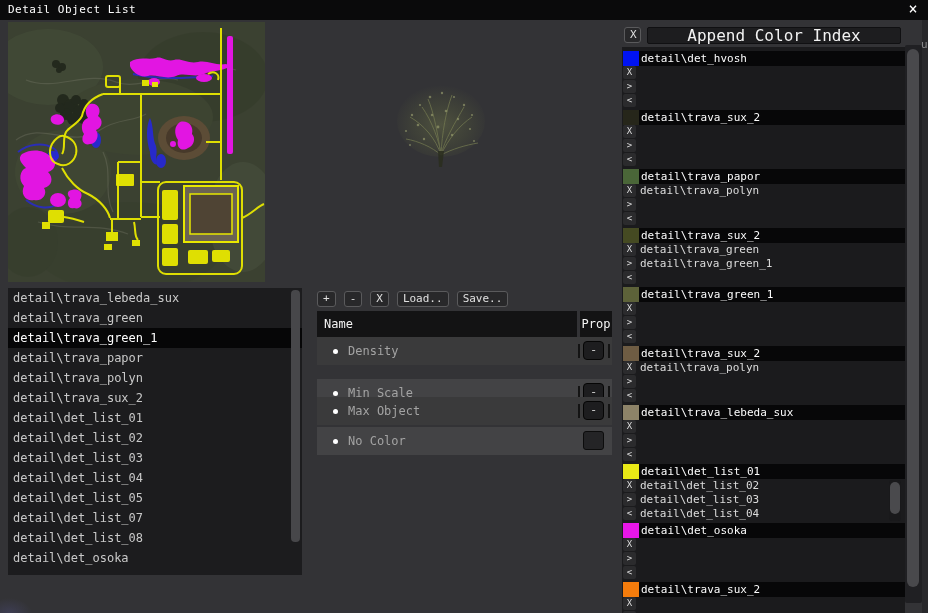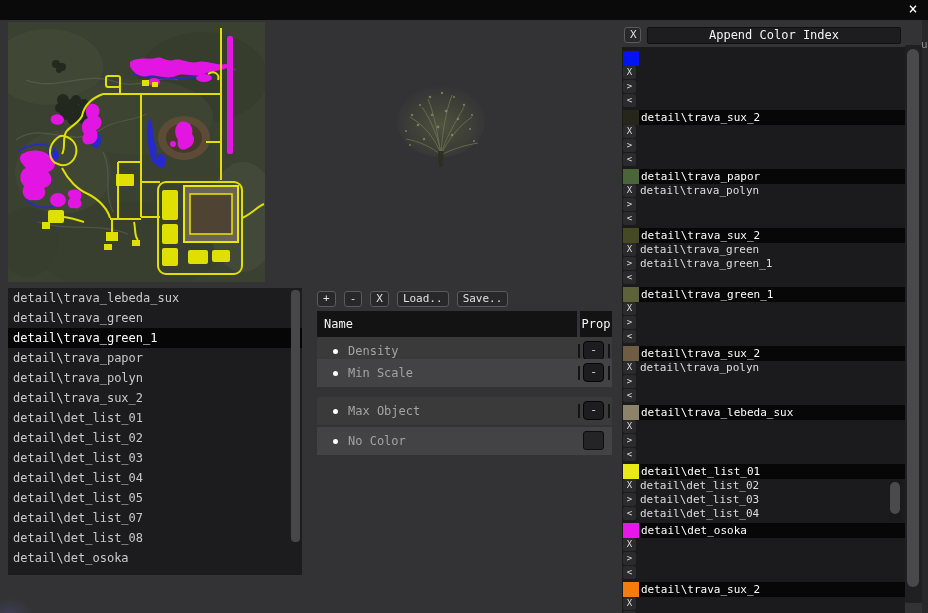--- a/index.html
+++ b/index.html
@@ -36,21 +36,21 @@
   .prow.light{background:#434345;}
   .prow .bullet{position:absolute;left:16px;top:12px;width:5px;height:5px;border-radius:50%;background:#ffffff;}
   .prow .plabel{position:absolute;left:31px;top:0;line-height:28px;font-size:12px;color:#a3a3a3;white-space:nowrap;}
   .prow .edge{position:absolute;top:7px;width:2px;height:14px;background:#141414;}
   .prow .minusbtn{position:absolute;left:266px;top:4px;width:21px;height:19px;background:#1d1d1f;border:1px solid #050505;border-radius:4px;color:#c0c0c0;font-size:12px;line-height:17px;text-align:center;box-sizing:border-box;}
   .prow .checkbox{position:absolute;left:266px;top:4px;width:21px;height:19px;background:#242426;border:1px solid #0c0c0c;border-radius:3px;box-sizing:border-box;}
   
   .preview{position:absolute;left:360px;top:55px;width:150px;height:130px;}
   
   .xall{position:absolute;left:624px;top:27px;width:17px;height:16px;}
-  .append{position:absolute;left:647px;top:27px;width:254px;height:17px;background:#1d1d1f;border:1px solid #101012;border-radius:2px;color:#f2f2f2;font-size:12px;line-height:15px;text-align:center;box-sizing:border-box;}
+  .append{position:absolute;left:647px;top:27px;width:254px;height:17px;background:#1d1d1f;border:1px solid #101012;border-radius:2px;color:#f2f2f2;font-size:16px;line-height:15px;text-align:center;box-sizing:border-box;}
   .cpanel{position:absolute;left:622px;top:47px;width:283px;height:566px;background:#1b1b1d;overflow:hidden;}
   .entry{position:absolute;left:0;width:283px;height:59px;}
   .entry .swatch{position:absolute;left:1px;top:0;width:16px;height:15px;}
   .entry .ename{position:absolute;left:17px;top:0;right:0;height:15px;background:#070708;color:#fdfdfd;font-size:11px;line-height:15px;padding-left:2px;white-space:nowrap;overflow:hidden;}
   .erow{position:absolute;left:0;width:283px;height:14px;}
   .mbtn{position:absolute;left:1px;top:0px;width:13px;height:13px;background:#2b2b2d;border-radius:2px;color:#dedede;font-size:9px;line-height:13px;text-align:center;}
   .elabel{position:absolute;left:18px;top:0;line-height:14px;font-size:11px;color:#dcdcdc;white-space:nowrap;}
   .innerscroll{position:absolute;right:4px;top:16px;width:12px;height:41px;background:#19191b;border-radius:3px;}
   .innerscroll .thumb{position:absolute;left:1px;top:2px;width:10px;height:32px;background:#4a4a4d;border-radius:5px;}
   
@@ -59,20 +59,21 @@
   
   .sliver{position:absolute;left:922px;top:20px;width:6px;height:593px;background:#28282b;overflow:hidden;}
   .sliver .peek{position:absolute;left:-1px;top:18px;font-size:11px;color:#8a8a8c;}
   .corner{position:absolute;left:-14px;top:598px;width:46px;height:30px;border-radius:50%;
     background:radial-gradient(closest-side,#46466a,rgba(70,70,106,0));opacity:.55;}
 </style>
 </head>
 <body>
 
 <div class="titlebar">
+  <span class="title">Detail Object List</span>
   <span class="close">×</span>
 </div>
 
 <div class="minimap">
   <svg viewBox="0 0 257 260" width="257" height="260" xmlns="http://www.w3.org/2000/svg">
     <rect width="257" height="260" fill="#3b4131"></rect>
     <g opacity="0.5">
       <ellipse cx="40" cy="45" rx="55" ry="38" fill="#46503a"></ellipse>
       <ellipse cx="195" cy="55" rx="65" ry="45" fill="#333a29"></ellipse>
       <ellipse cx="120" cy="225" rx="95" ry="45" fill="#363e2d"></ellipse>
@@ -244,21 +245,21 @@
   <div class="hname">Name</div>
   <div class="hprop">Prop</div>
 
   <div class="prow dark" style="top:26px">
     <div class="bullet"></div>
     <div class="plabel">Density</div>
     <div class="edge" style="left:261px"></div>
     <div class="minusbtn">-</div>
     <div class="edge" style="left:291px"></div>
   </div>
-  <div class="prow light" style="top:48px">
+  <div class="prow light" style="top:68px">
     <div class="bullet"></div>
     <div class="plabel">Min Scale</div>
     <div class="edge" style="left:261px"></div>
     <div class="minusbtn">-</div>
     <div class="edge" style="left:291px"></div>
   </div>
   <div class="prow dark" style="top:86px">
     <div class="bullet"></div>
     <div class="plabel">Max Object</div>
     <div class="edge" style="left:261px"></div>
@@ -272,20 +273,21 @@
   </div>
 </div>
 
 <div class="btn xall">X</div>
 <div class="append">Append Color Index</div>
 
 <div class="cpanel">
 
   <div class="entry" style="top:4px">
     <div class="swatch" style="background-color: rgb(0, 19, 242);"></div>
+    <div class="ename">detail\det_hvosh</div>
     <div class="erow" style="top:15px">
       <span class="mbtn">X</span>
       <span class="elabel"></span>
     </div>
     <div class="erow" style="top:29px">
       <span class="mbtn">&gt;</span>
       <span class="elabel"></span>
     </div>
     <div class="erow" style="top:43px">
       <span class="mbtn">&lt;</span>

